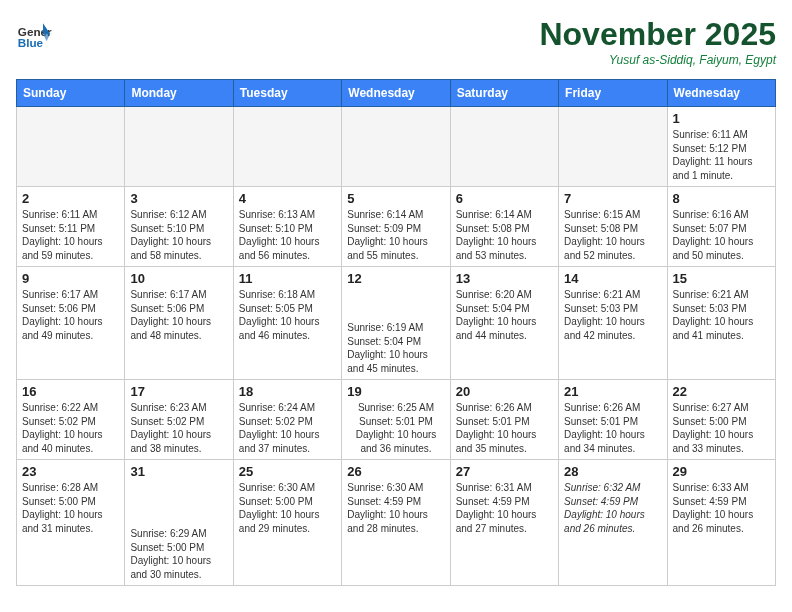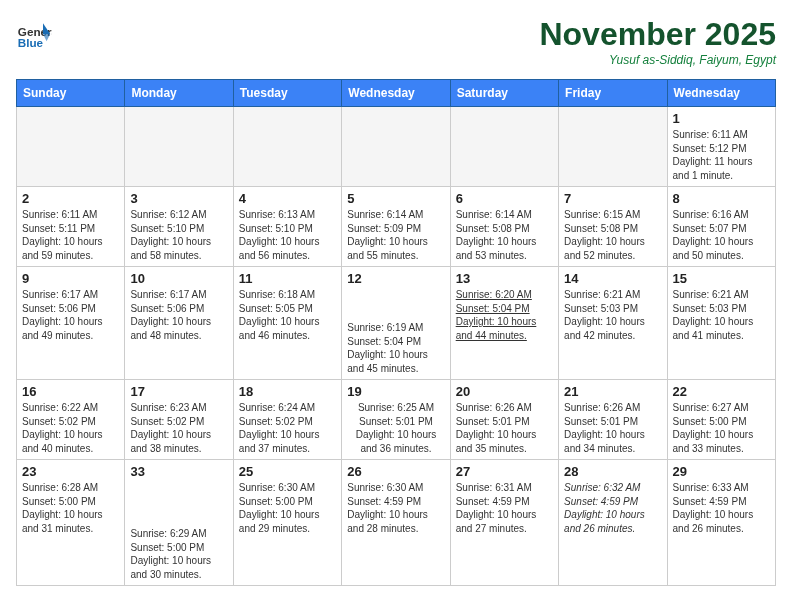--- a/index.html
+++ b/index.html
@@ -201,21 +201,21 @@
         </td>
         <td>
           <span class="day-num">12</span>
           <div class="day-info" style="white-space: pre-line; margin-top: 35px;">Sunrise: 6:19 AM
 Sunset: 5:04 PM
 Daylight: 10 hours
 and 45 minutes.</div>
         </td>
         <td>
           <span class="day-num">13</span>
-          <div class="day-info" style="white-space: pre-line; text-decoration: underline;">Sunrise: 6:20 AM
+          <div class="day-info" style="white-space: pre-line;">Sunrise: 6:20 AM
 Sunset: 5:04 PM
 Daylight: 10 hours
 and 44 minutes.</div>
         </td>
         <td>
           <span class="day-num">14</span>
           <div class="day-info" style="white-space: pre-line;">Sunrise: 6:21 AM
 Sunset: 5:03 PM
 Daylight: 10 hours
 and 42 minutes.</div>
@@ -281,21 +281,21 @@
       </tr>
       <tr>
         <td>
           <span class="day-num">23</span>
           <div class="day-info" style="white-space: pre-line;">Sunrise: 6:28 AM
 Sunset: 5:00 PM
 Daylight: 10 hours
 and 31 minutes.</div>
         </td>
         <td>
-          <span class="day-num">33</span>
+          <span class="day-num">31</span>
           <div class="day-info" style="white-space: pre-line; margin-top: 48px;">Sunrise: 6:29 AM
 Sunset: 5:00 PM
 Daylight: 10 hours
 and 30 minutes.</div>
         </td>
         <td>
           <span class="day-num">25</span>
           <div class="day-info" style="white-space: pre-line;">Sunrise: 6:30 AM
 Sunset: 5:00 PM
 Daylight: 10 hours

